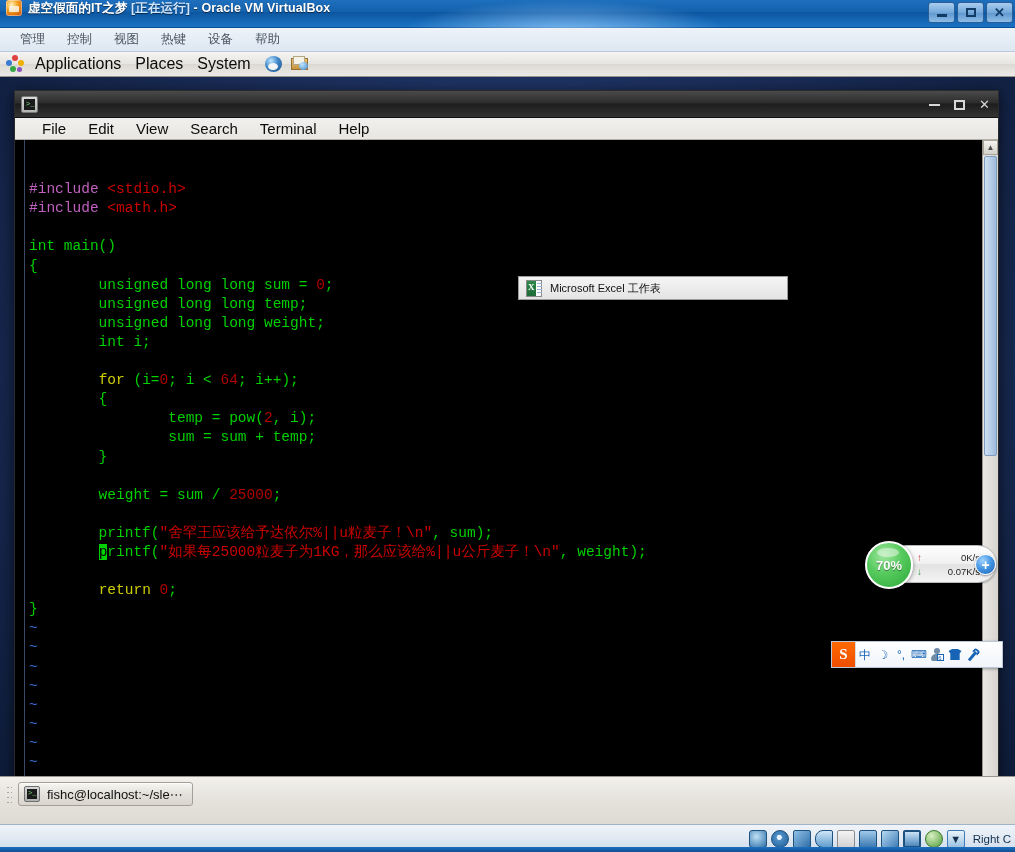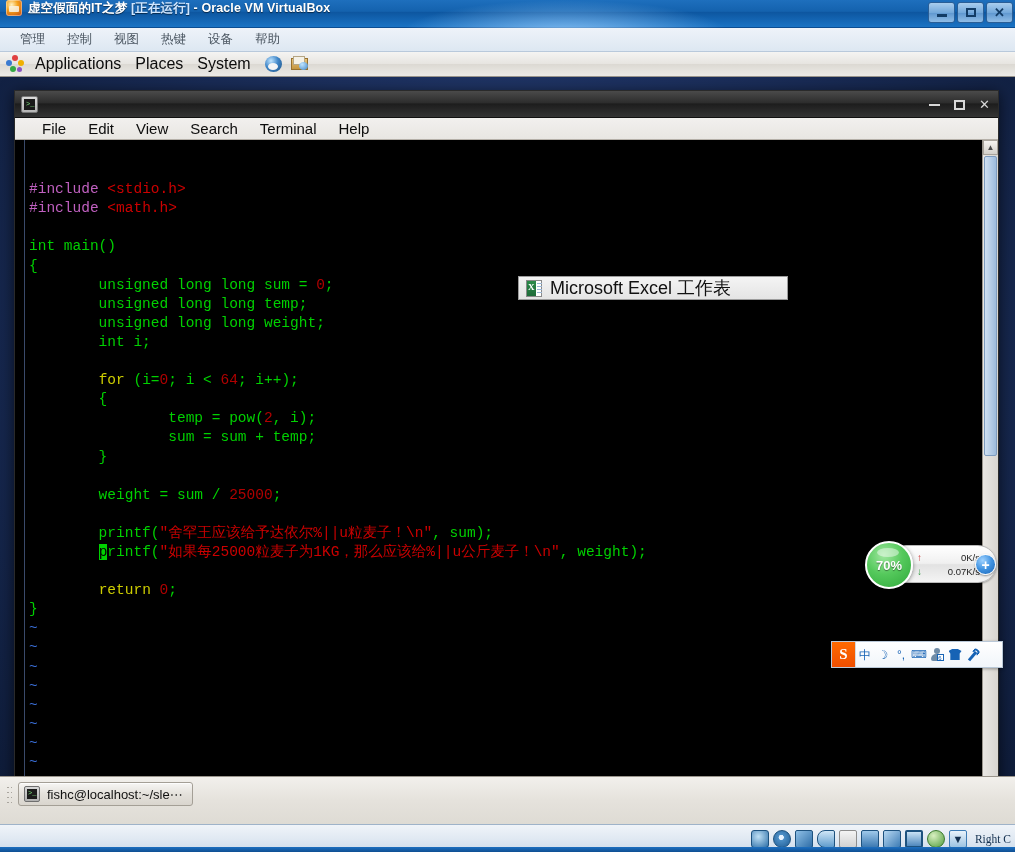--- a/index.html
+++ b/index.html
@@ -234,21 +234,21 @@
     background: linear-gradient(to bottom, #2c8a4a, #1f6b39);
   }
   #excel-icon .x {
     position: absolute; left: 1px; top: 2px; color: #fff; font-size: 9px;
     font-weight: bold; font-family: "Liberation Serif", serif; line-height: 9px;
   }
   #excel-icon .lines {
     position: absolute; left: 10px; top: 2px; width: 5px; height: 12px;
     background: repeating-linear-gradient(to bottom, #9ab6d4 0 1px, transparent 1px 3px);
   }
-  #excel-label { font-size: 18px; color: #111; white-space: nowrap; text-align: right; }
+  #excel-label { font-size: 11px; color: #111; white-space: nowrap; text-align: right; }
 
   
   #netspeed {
     position: absolute; left: 865px; top: 489px; width: 132px; height: 46px;
   }
   #ns-pill {
     position: absolute; left: 22px; top: 4px; width: 110px; height: 38px;
     background: linear-gradient(to bottom, #ffffff 0%, #f0f0f0 48%, #e2e2e2 52%, #f4f4f4 100%);
     border: 1px solid #b9b9b9; border-radius: 19px;
     box-shadow: 0 1px 2px rgba(0,0,0,.3);
@@ -342,21 +342,21 @@
     background: linear-gradient(to bottom, #f0f4f9 0%, #dfe8f2 55%, #cddbea 100%);
     border-top: 1px solid #9fb3c9;
     display: flex; align-items: center; justify-content: flex-end;
     padding-right: 4px; gap: 4px;
   }
   .vs-ico {
     width: 18px; height: 18px; flex: none; position: relative;
     border-radius: 2px;
   }
   #vs-hostkey {
-    font-family: Liberation Serif, serif; font-size: 11.5px; color: #14304f;
+    font-family: Liberation Sans, sans-serif; font-size: 11.5px; color: #14304f;
     margin-left: 4px; white-space: nowrap;
   }
   #vbox-status-line {
     position: absolute; left: 0; bottom: 0; width: 1015px; height: 5px;
     background: linear-gradient(to bottom, #1d6fc0, #0f4f92);
   }
 </style>
 </head>
 <body>
 

